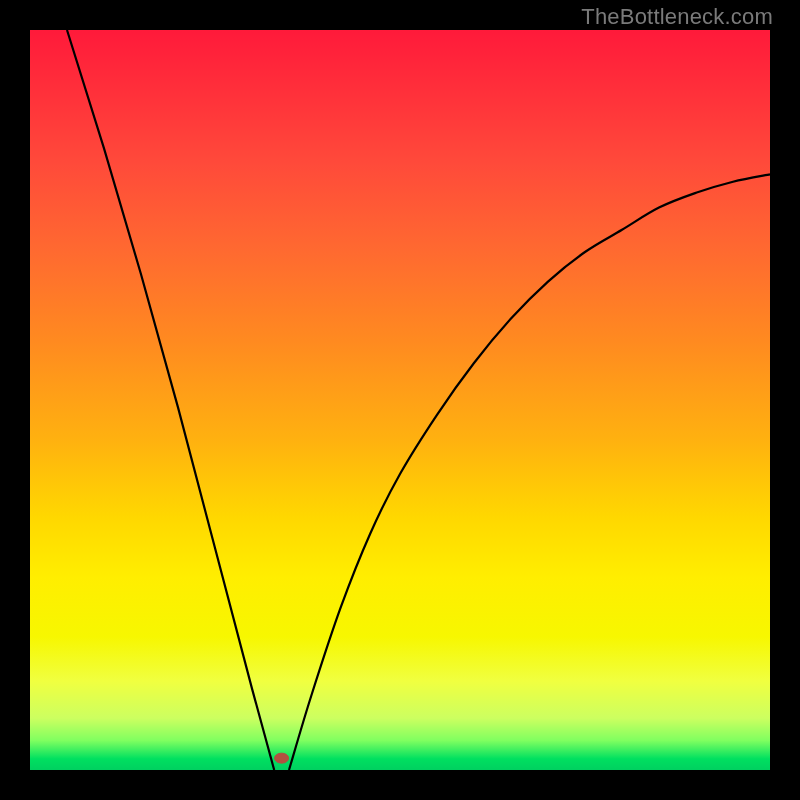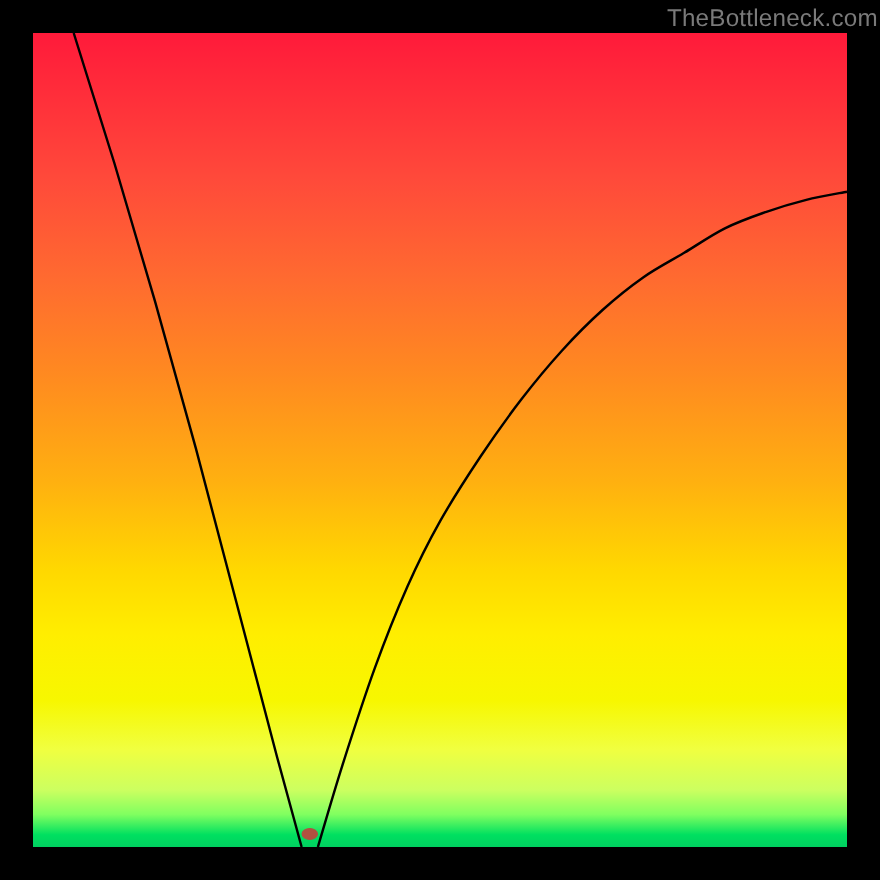--- a/index.html
+++ b/index.html
@@ -13,21 +13,21 @@
   }
   .frame {
     position: relative;
     width: 800px;
     height: 800px;
     background: #000;
   }
   .attribution {
     position: absolute;
     top: 4px;
-    right: 2px;
+    right: 27px;
     color: #7a7a7a;
     font-size: 22px;
     font-weight: 400;
     letter-spacing: 0.2px;
   }
   .plot {
     position: absolute;
     left: 30px;
     top: 30px;
     width: 740px;

